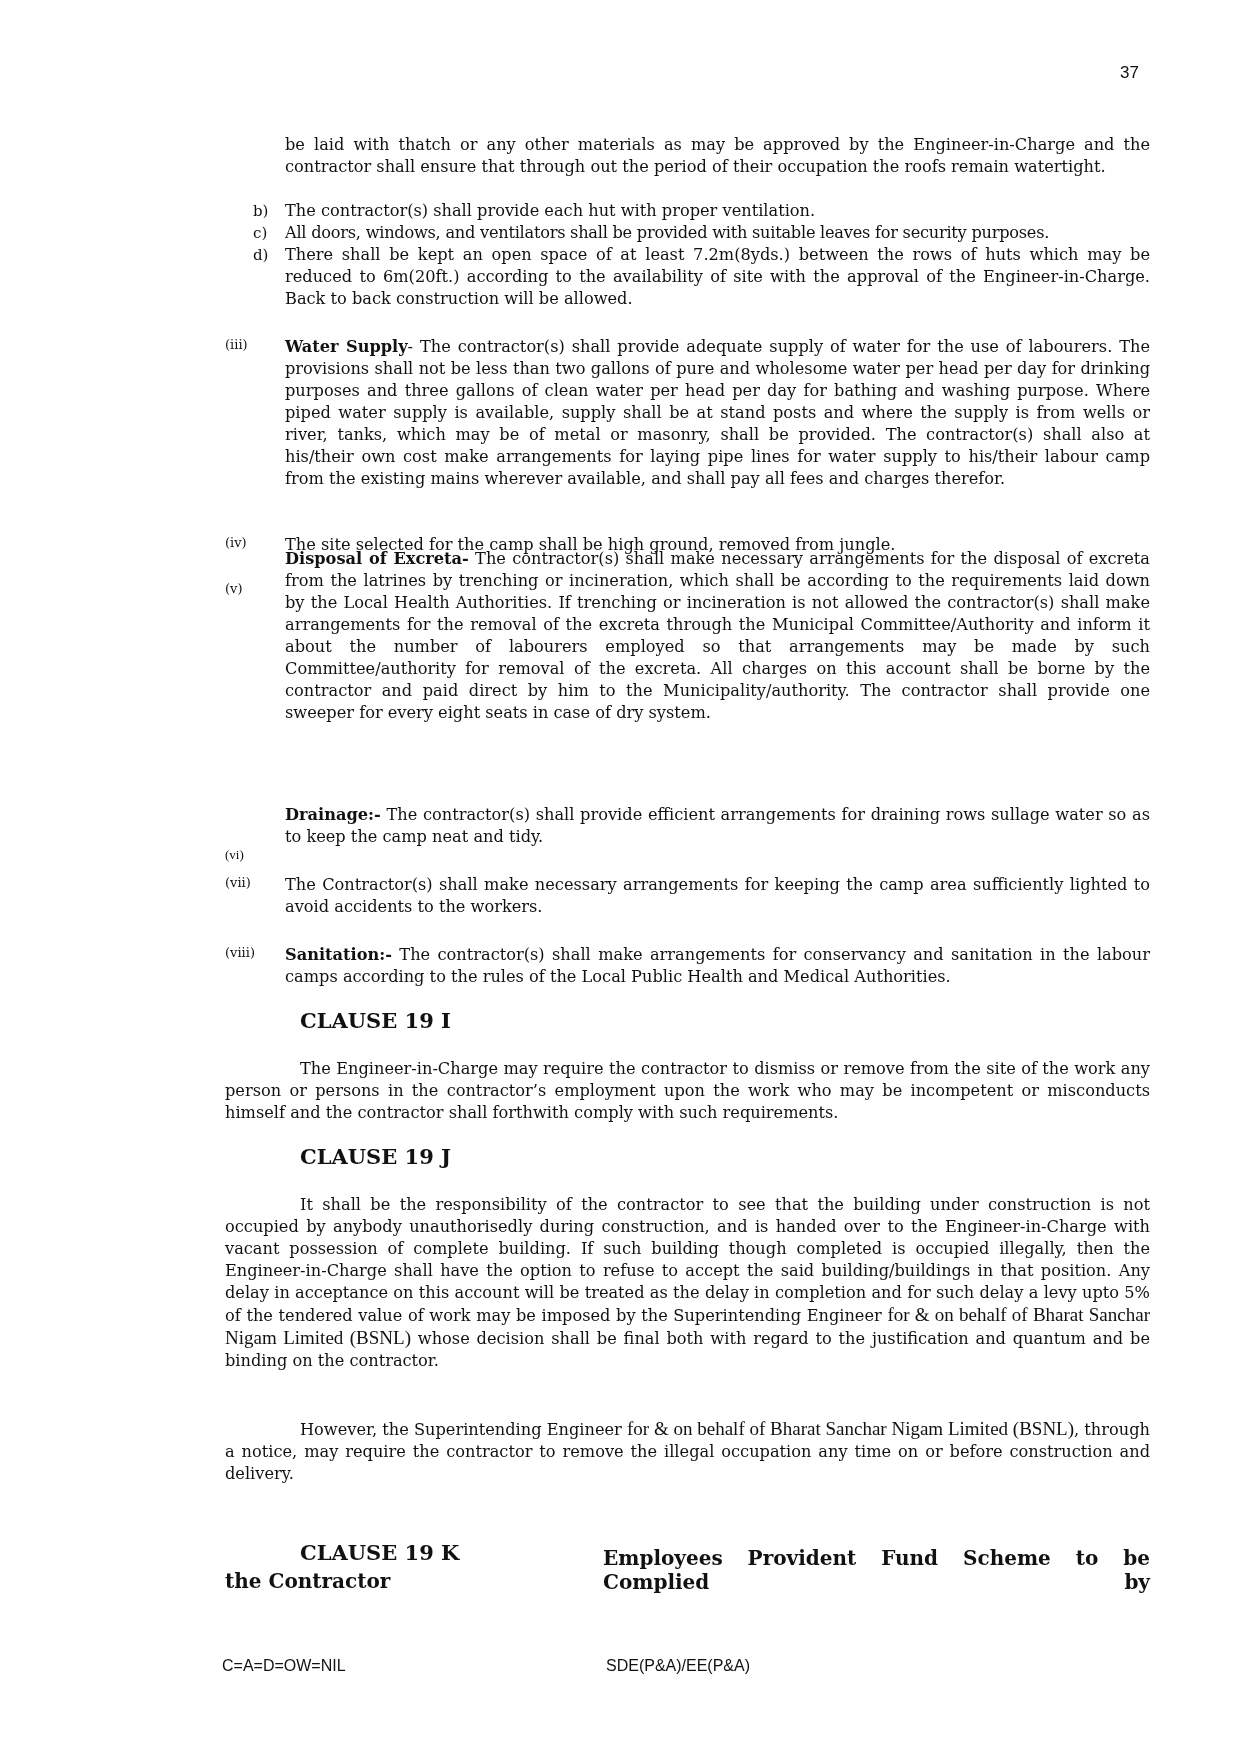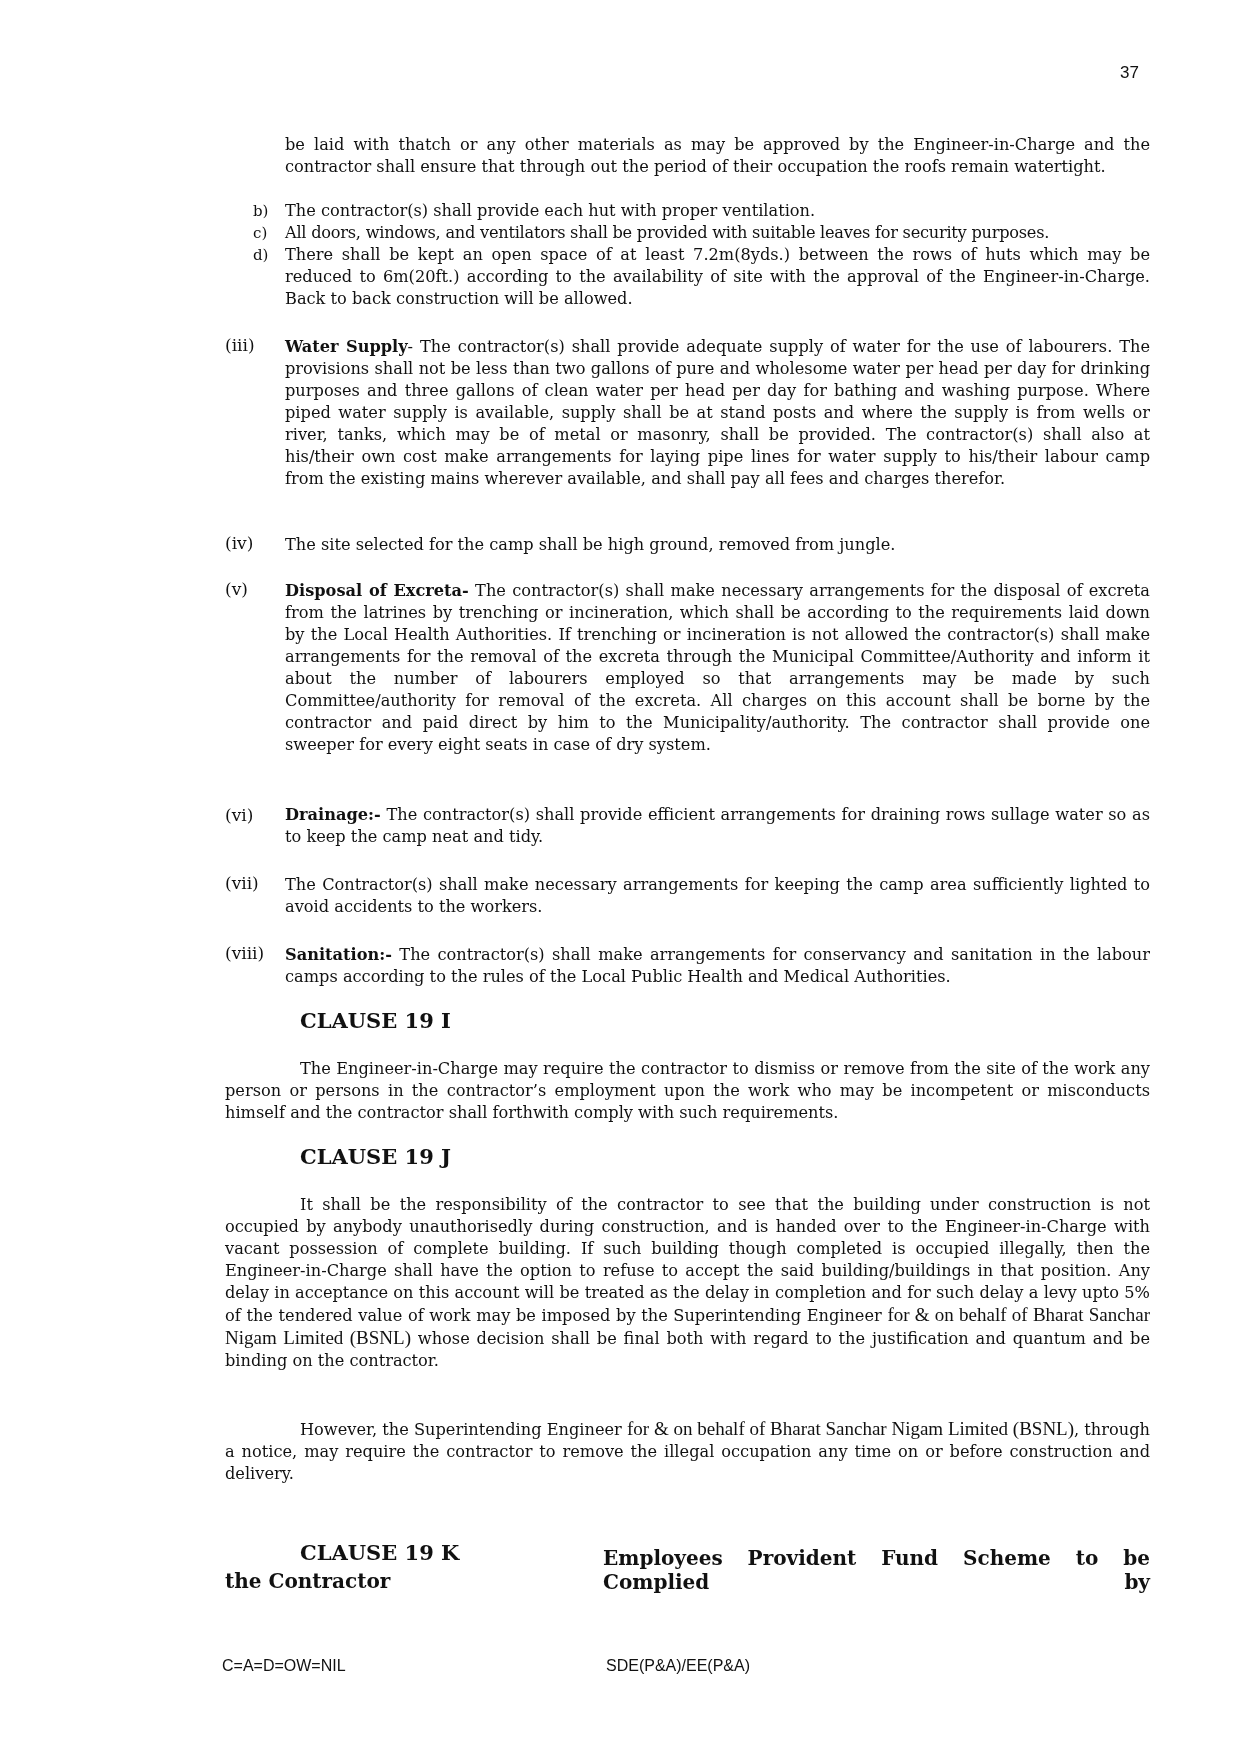--- a/index.html
+++ b/index.html
@@ -4,21 +4,21 @@
 <style>
   html, body { margin:0; padding:0; background:#ffffff; }
   body { width:1241px; height:1754px; position:relative; overflow:hidden; color:#111; }
   .serif { font-family: "DejaVu Serif", "Liberation Serif", serif; }
   .sans { font-family: "Liberation Sans", "DejaVu Sans", sans-serif; }
   .pagenum { position:absolute; left:1120px; top:63px; font-size:17px; }
   .blk { position:absolute; font-size:16.2px; line-height:22px; text-align:justify; }
   .list { left:285px; width:865px; }
   .body { left:225px; width:925px; }
   .lbl-small { position:absolute; left:253px; font-size:15px; line-height:22px; }
-  .roman { position:absolute; left:225px; font-size:17px; line-height:22px; }
+  .roman { position:absolute; left:225px; font-size:13px; line-height:22px; }
   .bold { font-weight:bold; }
   .heading { position:absolute; left:300px; font-size:21px; font-weight:bold; font-family:"DejaVu Serif","Liberation Serif",serif; }
   .indent { text-indent:75px; }
   .big { font-size:19px; font-family:"Liberation Serif","DejaVu Serif",serif; }
   .footer { position:absolute; top:1657px; font-size:16px; }
   .kline { position:absolute; font-size:20px; font-weight:bold; }
   p { margin:0; }
 </style>
 </head>
 <body>
@@ -48,25 +48,25 @@
 <div class="blk list serif" style="top:336px;">
   <p><span class="bold">Water Supply</span><span>- </span><span>The contractor(s) shall provide adequate supply of water for the use of labourers. The provisions shall not be less than two gallons of pure and wholesome water per head per day for drinking purposes and three gallons of clean water per head per day for bathing and washing purpose. Where piped water supply is available, supply shall be at stand posts and where the supply is from wells or river, tanks, which may be of metal or masonry, shall be provided. The contractor(s) shall also at his/their own cost make arrangements for laying pipe lines for water supply to his/their labour camp from the existing mains wherever available, and shall pay all fees and charges therefor.</span></p>
 </div>
 
 <span class="roman serif" style="top:532px;">(iv)</span>
 <div class="blk list serif" style="top:534px;">
   <p>The site selected for the camp shall be high ground, removed from jungle.</p>
 </div>
 
 <span class="roman serif" style="top:578px;">(v)</span>
-<div class="blk list serif" style="top:580px;">
+<div class="blk list serif" style="top:548px;">
   <p><span class="bold">Disposal of Excreta-</span><span> </span><span>The contractor(s) shall make necessary arrangements for the disposal of excreta from the latrines by trenching or incineration, which shall be according to the requirements laid down by the Local Health Authorities. If trenching or incineration is not allowed the contractor(s) shall make arrangements for the removal of the excreta through the Municipal Committee/Authority and inform it about the number of labourers employed so that arrangements may be made by such Committee/authority for removal of the excreta. All charges on this account shall be borne by the contractor and paid direct by him to the Municipality/authority. The contractor shall provide one sweeper for every eight seats in case of dry system.</span></p>
 </div>
 
-<span class="roman serif" style="top:804px;">(vi)</span>
+<span class="roman serif" style="top:844px;font-family:Liberation Serif, serif;">(vi)</span>
 <div class="blk list serif" style="top:804px;">
   <p><span class="bold">Drainage:-</span><span> </span><span>The contractor(s) shall provide efficient arrangements for draining rows sullage water so as to keep the camp neat and tidy.</span></p>
 </div>
 
 <span class="roman serif" style="top:872px;">(vii)</span>
 <div class="blk list serif" style="top:874px;">
   <p>The Contractor(s) shall make necessary arrangements for keeping the camp area sufficiently lighted to avoid accidents to the workers.</p>
 </div>
 
 <span class="roman serif" style="top:942px;">(viii)</span>

